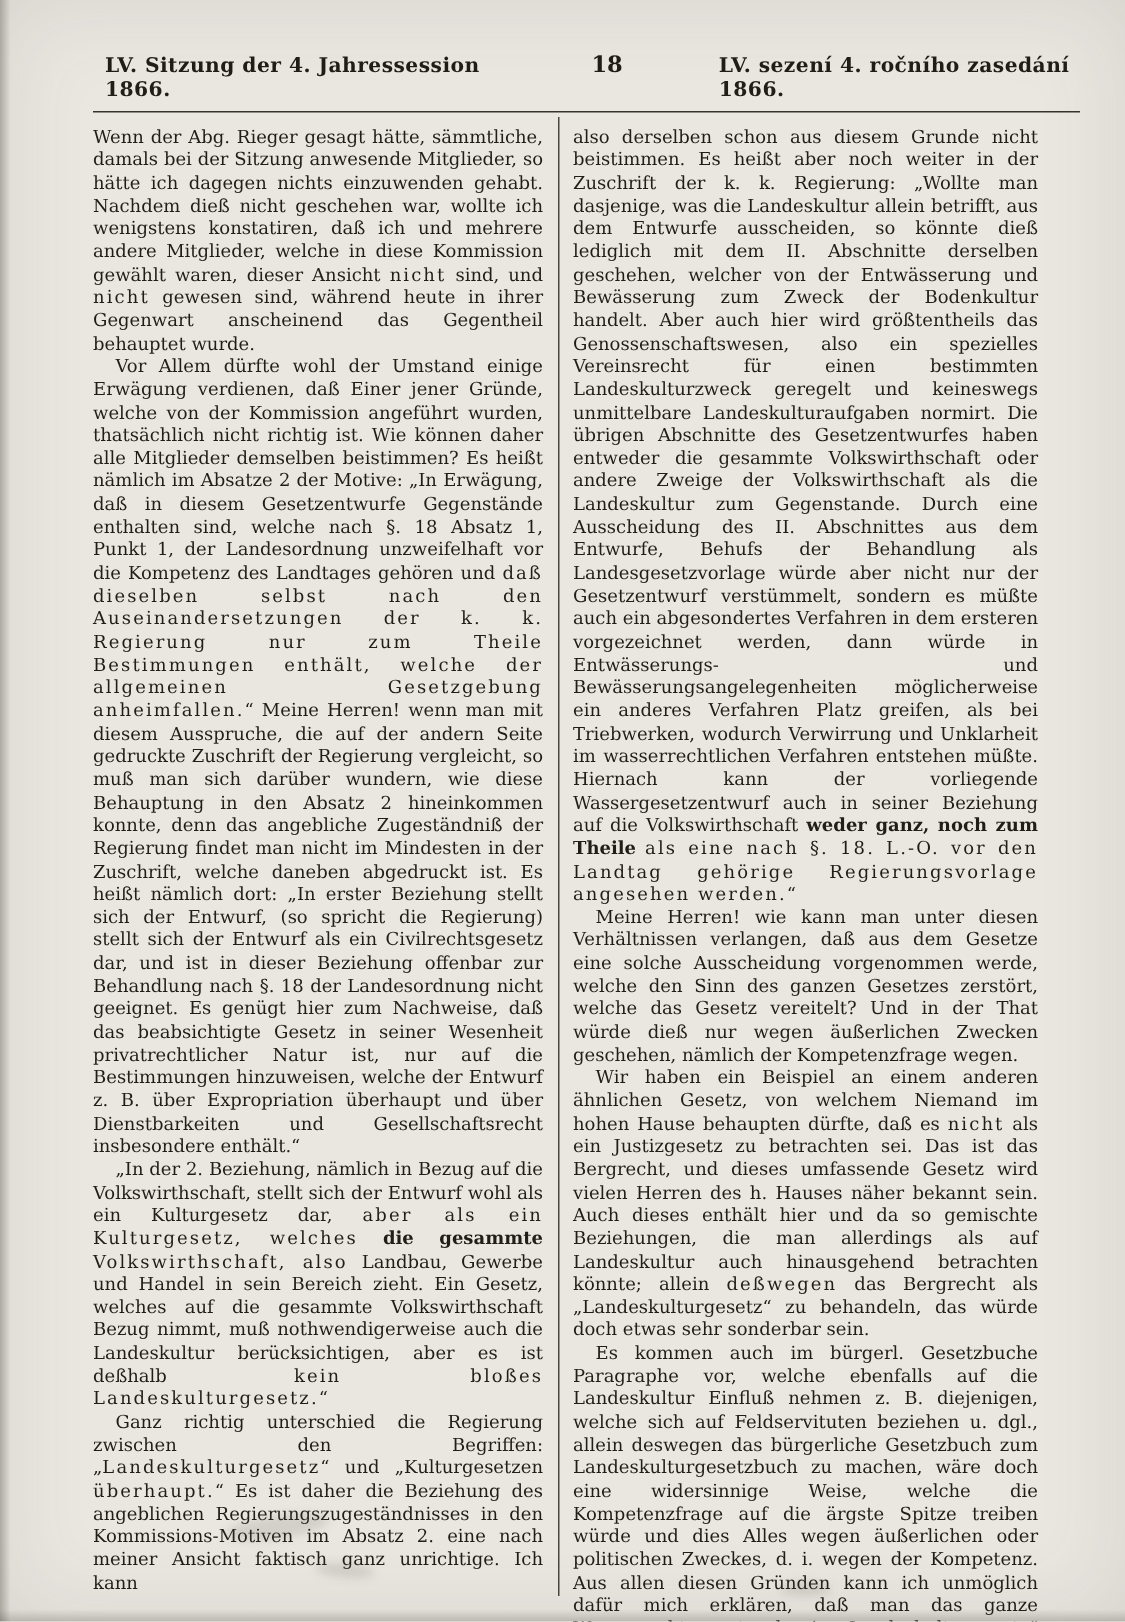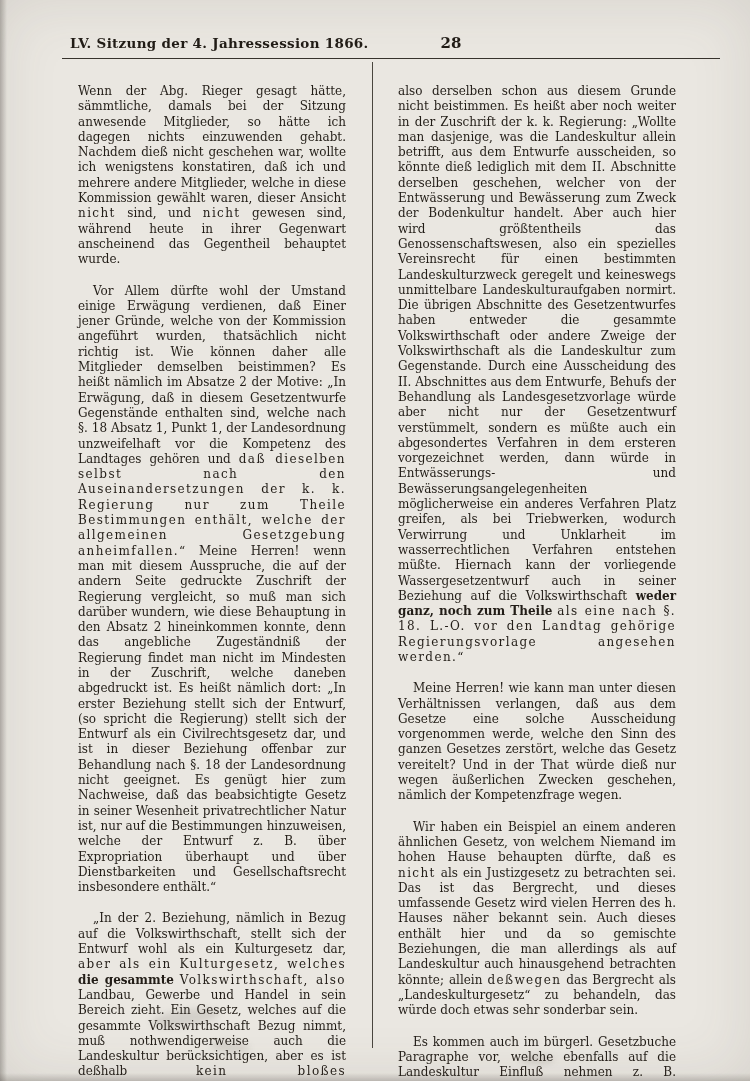--- a/index.html
+++ b/index.html
@@ -29,34 +29,35 @@
   .header .h-right{font-weight:bold;font-size:13.5px;margin-left:64px;letter-spacing:.3px;}
   .header-rule{border:0;border-top:1.3px solid #37332d;margin:2px 0 0 0;}
 
   
   .columns{display:flex;position:relative;margin-top:9px;}
   .col{text-align:justify;font-size:12px;line-height:15.3px;
     -webkit-hyphens:none;hyphens:none;}
   .col-left{width:300px;padding-right:9px;}
   .col-right{width:310px;padding-left:11px;}
   .divider{position:absolute;left:310px;top:-6px;height:986px;width:1.2px;background:#4a463f;}
-  p.para{margin:16px;padding:0;}
+  p.para{margin:0;padding:0;}
   p.para.indent{text-indent:15px;}
   .seg{}
   .seg-sperr{letter-spacing:1.4px;}
   .seg-bold{font-weight:bold;}
 </style>
 </head>
 <body>
 
 <div class="page">
 
   <div class="header">
     <span class="h-left">LV. Sitzung der 4. Jahressession 1866.</span>
-    <span class="h-page">28</span>
+    <span class="h-page">18</span>
+    <span class="h-right">LV. sezení 4. ročního zasedání 1866.</span>
   </div>
   <hr class="header-rule">
 
   <div class="columns">
     <div class="col col-left">
         <p class="para"><span class="seg">Wenn der Abg. Rieger gesagt hätte, sämmtliche, damals bei der Sitzung anwesende Mitglieder, so hätte ich dagegen nichts einzuwenden gehabt. Nachdem dieß nicht geschehen war, wollte ich wenigstens konstatiren, daß ich und mehrere andere Mitglieder, welche in diese Kommission gewählt waren, dieser Ansicht </span><span class="seg seg-sperr">nicht</span><span class="seg"> sind, und </span><span class="seg seg-sperr">nicht</span><span class="seg"> gewesen sind, während heute in ihrer Gegenwart anscheinend das Gegentheil behauptet wurde.</span></p>
         <p class="para indent"><span class="seg">Vor Allem dürfte wohl der Umstand einige Erwägung verdienen, daß Einer jener Gründe, welche von der Kommission angeführt wurden, thatsächlich nicht richtig ist. Wie können daher alle Mitglieder demselben beistimmen? Es heißt nämlich im Absatze 2 der Motive: „In Erwägung, daß in diesem Gesetzentwurfe Gegenstände enthalten sind, welche nach §. 18 Absatz 1, Punkt 1, der Landesordnung unzweifelhaft vor die Kompetenz des Landtages gehören und </span><span class="seg seg-sperr">daß dieselben selbst nach den Auseinandersetzungen der k. k. Regierung nur zum Theile Bestimmungen enthält, welche der allgemeinen Gesetzgebung anheimfallen.</span><span class="seg">“ Meine Herren! wenn man mit diesem Ausspruche, die auf der andern Seite gedruckte Zuschrift der Regierung vergleicht, so muß man sich darüber wundern, wie diese Behauptung in den Absatz 2 hineinkommen konnte, denn das angebliche Zugeständniß der Regierung findet man nicht im Mindesten in der Zuschrift, welche daneben abgedruckt ist. Es heißt nämlich dort: „In erster Beziehung stellt sich der Entwurf, (so spricht die Regierung) stellt sich der Entwurf als ein Civilrechtsgesetz dar, und ist in dieser Beziehung offenbar zur Behandlung nach §. 18 der Landesordnung nicht geeignet. Es genügt hier zum Nachweise, daß das beabsichtigte Gesetz in seiner Wesenheit privatrechtlicher Natur ist, nur auf die Bestimmungen hinzuweisen, welche der Entwurf z. B. über Expropriation überhaupt und über Dienstbarkeiten und Gesellschaftsrecht insbesondere enthält.“</span></p>
         <p class="para indent"><span class="seg">„In der 2. Beziehung, nämlich in Bezug auf die Volkswirthschaft, stellt sich der Entwurf wohl als ein Kulturgesetz dar, </span><span class="seg seg-sperr">aber als ein Kulturgesetz, welches</span><span class="seg"> </span><span class="seg seg-bold">die gesammte</span><span class="seg"> </span><span class="seg seg-sperr">Volkswirthschaft, also</span><span class="seg"> Landbau, Gewerbe und Handel in sein Bereich zieht. Ein Gesetz, welches auf die gesammte Volkswirthschaft Bezug nimmt, muß nothwendigerweise auch die Landeskultur berücksichtigen, aber es ist deßhalb </span><span class="seg seg-sperr">kein bloßes Landeskulturgesetz.</span><span class="seg">“</span></p>
         <p class="para indent"><span class="seg">Ganz richtig unterschied die Regierung zwischen den Begriffen: „</span><span class="seg seg-sperr">Landeskulturgesetz</span><span class="seg">“ und „Kulturgesetzen </span><span class="seg seg-sperr">überhaupt.</span><span class="seg">“ Es ist daher die Beziehung des angeblichen Regierungszugeständnisses in den Kommissions-Motiven im Absatz 2. eine nach meiner Ansicht faktisch ganz unrichtige. Ich kann</span></p>
       </div>

